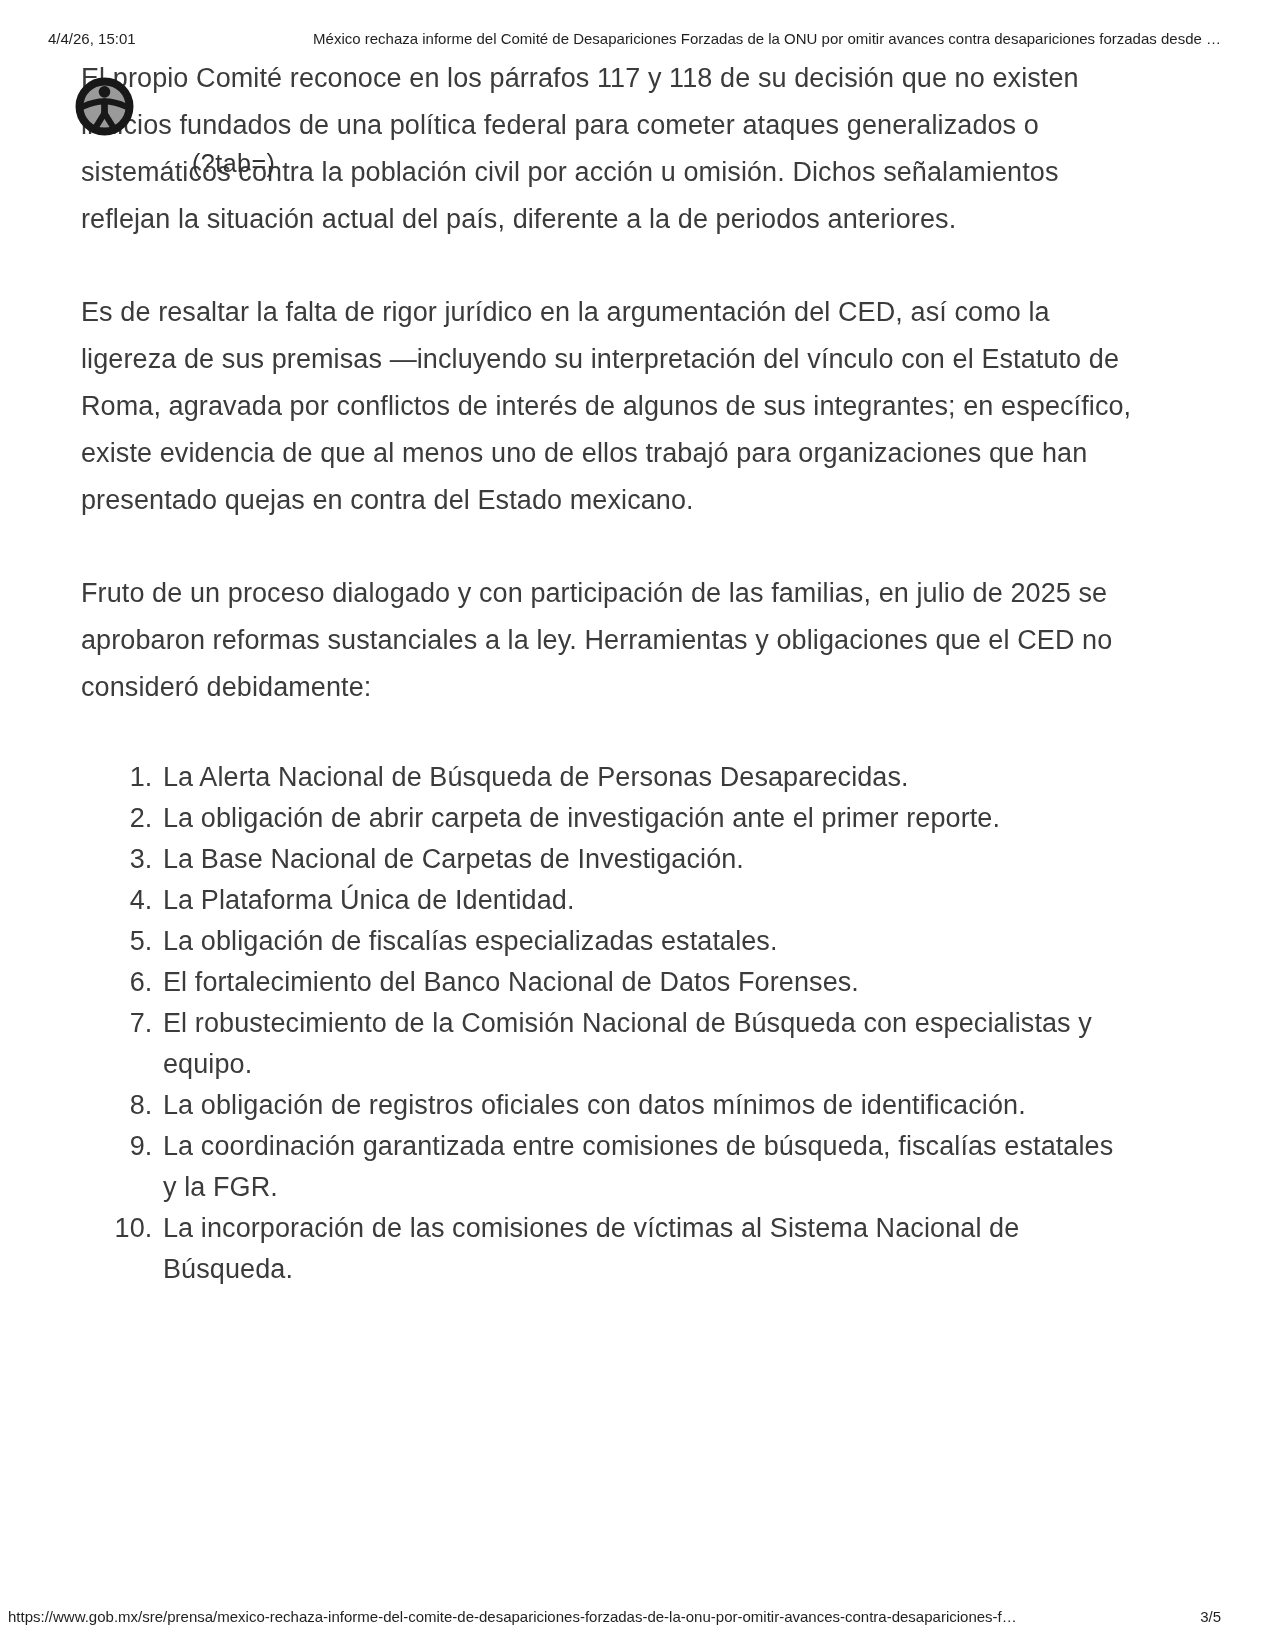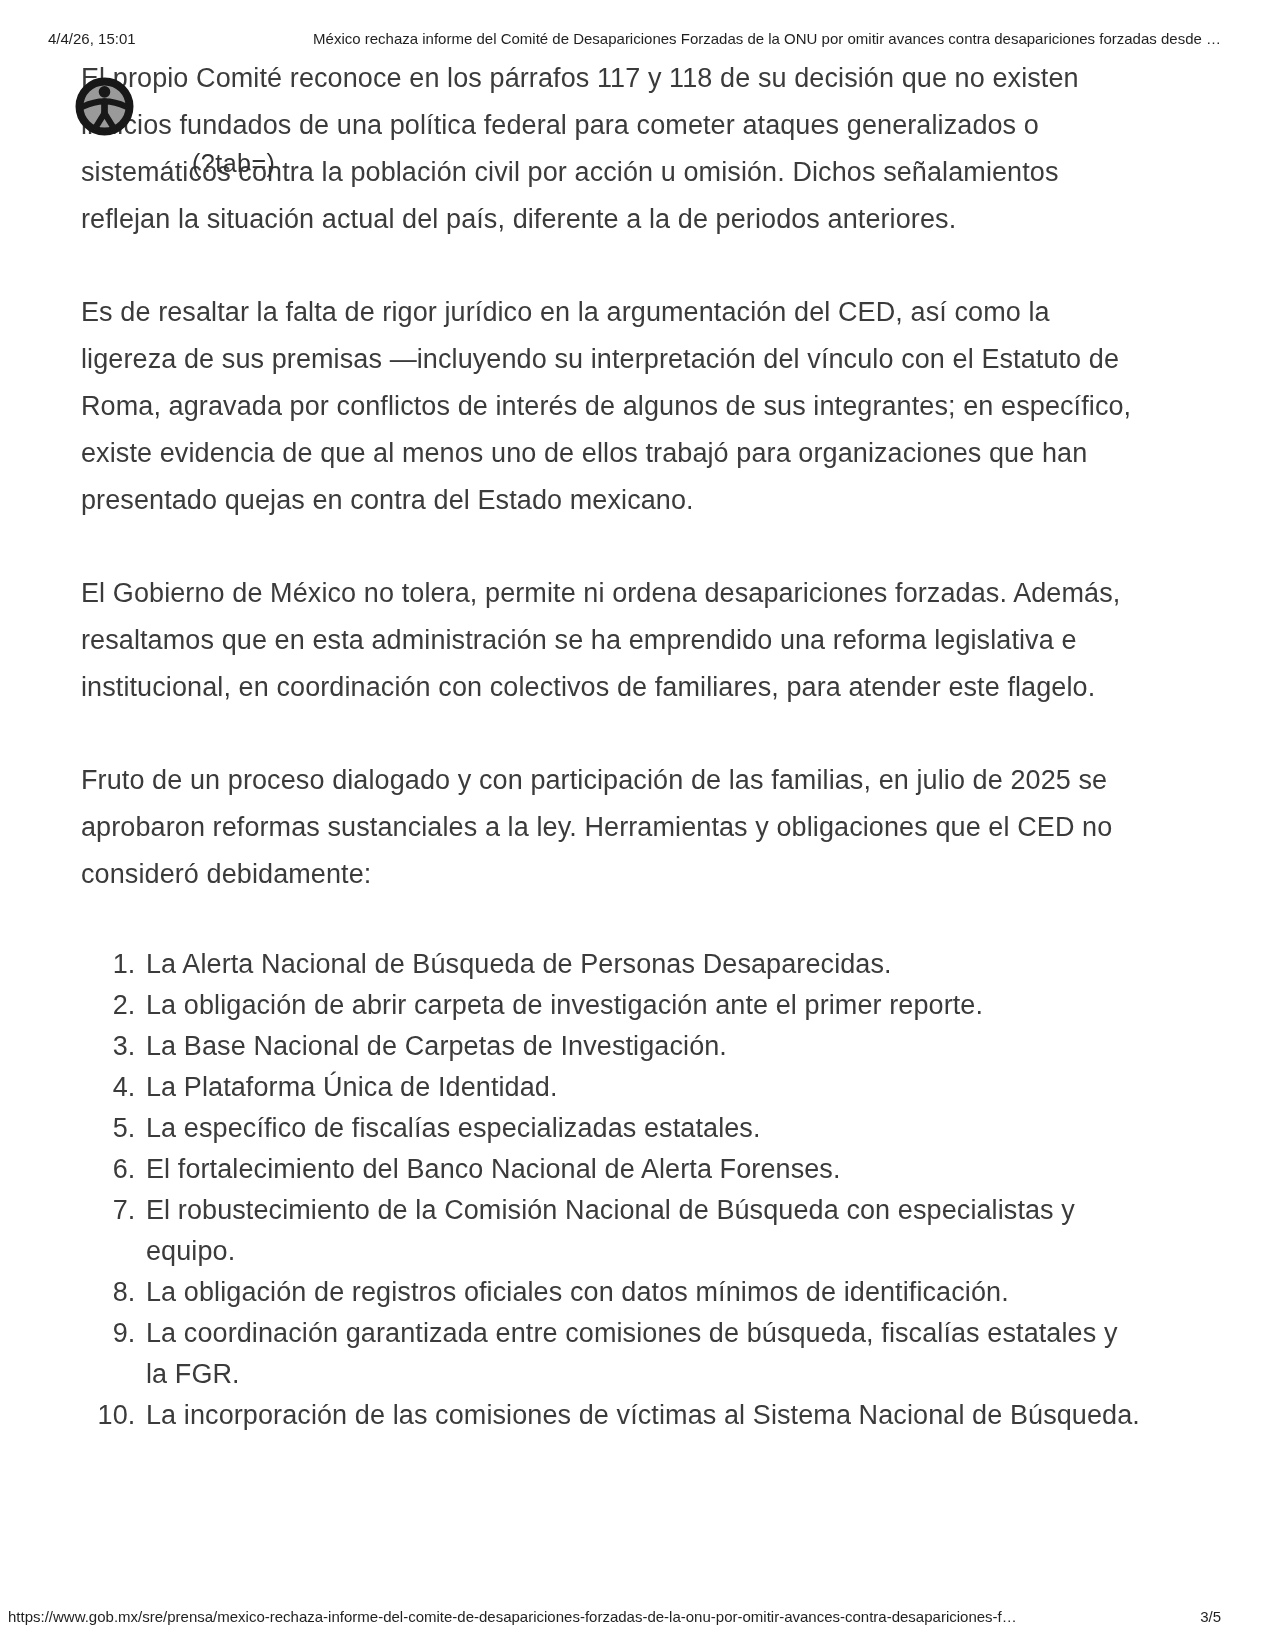--- a/index.html
+++ b/index.html
@@ -44,21 +44,21 @@
     left: 81px;
     top: 55px;
     width: 1062px;
     font-size: 27px;
     line-height: 47px;
     color: #3b3b3b;
     letter-spacing: 0.1px;
   }
   .content p { margin: 0 0 46px 0; }
   .content ol {
-    margin: 0;
+    margin: 17px;
     padding: 0 0 0 62px;
     line-height: 41px;
     max-width: 1050px;
   }
   .content ol li { margin: 0; padding-left: 3px; }
 
   
   .access-widget {
     position: absolute;
     left: 74px;
@@ -101,29 +101,28 @@
         <path d="M50 61 L35 85 M50 61 L65 85" stroke="#181818" stroke-width="10" fill="none" stroke-linecap="round"></path>
       </svg>
     </span>
   </div>
 
   <div class="tab-fragment">(?tab=)</div>
 
   <div class="content">
     <p>El propio Comité reconoce en los párrafos 117 y 118 de su decisión que no existen indicios fundados de una política federal para cometer ataques generalizados o sistemáticos contra la población civil por acción u omisión. Dichos señalamientos reflejan la situación actual del país, diferente a la de periodos anteriores.</p>
     <p>Es de resaltar la falta de rigor jurídico en la argumentación del CED, así como la ligereza de sus premisas —incluyendo su interpretación del vínculo con el Estatuto de Roma, agravada por conflictos de interés de algunos de sus integrantes; en específico, existe evidencia de que al menos uno de ellos trabajó para organizaciones que han presentado quejas en contra del Estado mexicano.</p>
-    <p>El Gobierno de México no tolera, permite ni ordena desapariciones forzadas. Además, resaltamos que en esta administración se ha emprendido una reforma legislativa e institucional, en coordinación con colectivos de familiares, para atender este flagelo.</p>
     <p>Fruto de un proceso dialogado y con participación de las familias, en julio de 2025 se aprobaron reformas sustanciales a la ley. Herramientas y obligaciones que el CED no consideró debidamente:</p>
     <ol>
       <li>La Alerta Nacional de Búsqueda de Personas Desaparecidas.</li>
       <li>La obligación de abrir carpeta de investigación ante el primer reporte.</li>
       <li>La Base Nacional de Carpetas de Investigación.</li>
       <li>La Plataforma Única de Identidad.</li>
-      <li>La específico de fiscalías especializadas estatales.</li>
-      <li>El fortalecimiento del Banco Nacional de Alerta Forenses.</li>
+      <li>La obligación de fiscalías especializadas estatales.</li>
+      <li>El fortalecimiento del Banco Nacional de Datos Forenses.</li>
       <li>El robustecimiento de la Comisión Nacional de Búsqueda con especialistas y equipo.</li>
       <li>La obligación de registros oficiales con datos mínimos de identificación.</li>
       <li>La coordinación garantizada entre comisiones de búsqueda, fiscalías estatales y la FGR.</li>
       <li>La incorporación de las comisiones de víctimas al Sistema Nacional de Búsqueda.</li>
     </ol>
   </div>
 
   <div class="print-footer">
     <span class="ftr-url">https://www.gob.mx/sre/prensa/mexico-rechaza-informe-del-comite-de-desapariciones-forzadas-de-la-onu-por-omitir-avances-contra-desapariciones-f…</span>
     <span class="ftr-page">3/5</span>

